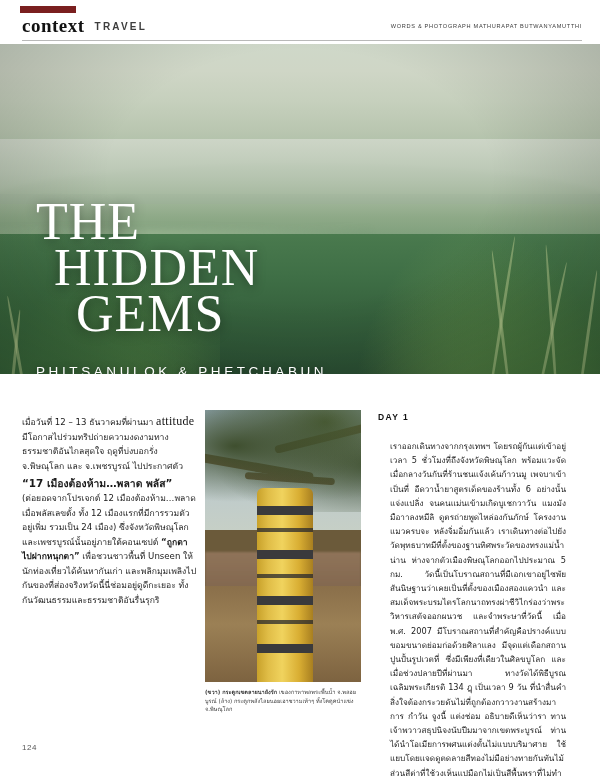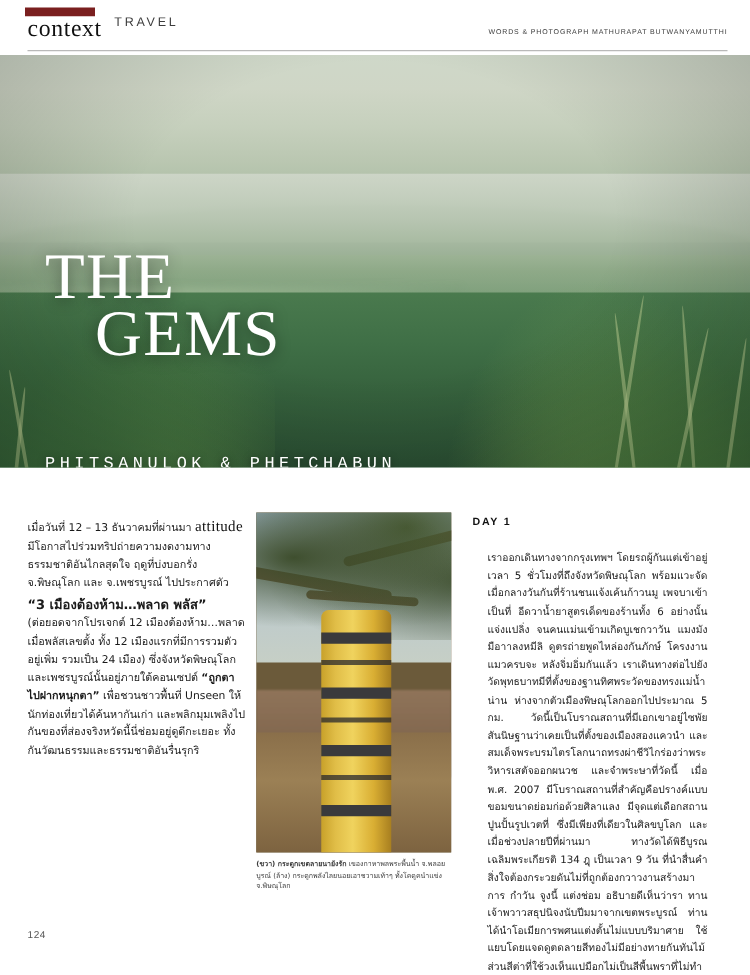--- a/index.html
+++ b/index.html
@@ -38,22 +38,23 @@
     left: 22px;
     right: 18px;
     top: 13px;
     height: 26px;
     display: flex;
     align-items: center;
   }
   .masthead-block {
     position: relative;
     display: flex;
-    align-items: flex-start;
+    align-items: center;
     height: 26px;
+    font-weight: bold;
   }
   .masthead-bar {
     position: absolute;
     left: -2px;
     top: -7px;
     width: 56px;
     height: 7px;
     background: #7a1f1f;
   }
   .masthead-word {
@@ -202,21 +203,21 @@
     display: block;
   }
   .hero-title .line.indent1 { margin-left: 18px; }
   .hero-title .line.indent2 { margin-left: 40px; }
   .hero-sub {
     position: absolute;
     left: 36px;
     top: 320px;
     z-index: 6;
     color: #ffffff;
-    font-family: Liberation Mono, monospace;
+    font-family: Liberation Sans, sans-serif;
     font-size: 13.5px;
     letter-spacing: 3.6px;
     text-shadow: 0 1px 6px rgba(0,0,0,0.5);
     white-space: nowrap;
   }
 
   
   .body-area {
     position: absolute;
     left: 0;
@@ -388,30 +389,31 @@
     <div class="blade" style="left:534px;top:215px;width:3px;height:150px;transform:rotate(12deg);"></div>
     <div class="blade" style="left:556px;top:200px;width:3px;height:165px;transform:rotate(-4deg);"></div>
     <div class="blade" style="left:576px;top:225px;width:3px;height:140px;transform:rotate(8deg);"></div>
     <div class="blade" style="left:26px;top:250px;width:3px;height:115px;transform:rotate(-10deg);"></div>
     <div class="blade" style="left:8px;top:265px;width:3px;height:100px;transform:rotate(6deg);"></div>
 
     <div class="hero-vignette"></div>
 
     <div class="hero-title">
       <span class="line">THE</span>
+      <span class="line indent1">HIDDEN</span>
       <span class="line indent2">GEMS</span>
     </div>
     <div class="hero-sub">PHITSANULOK &amp; PHETCHABUN</div>
   </div>
 
   <div class="body-area">
 
     <div class="col-left">
       <p><span>เมื่อวันที่ 12 – 13 ธันวาคมที่ผ่านมา </span><span class="attitude">attitude</span><span> มีโอกาสไปร่วมทริปถ่ายความงดงามทางธรรมชาติอันไกลสุดใจ ฤดูที่บ่งบอกรั่ง จ.พิษณุโลก และ จ.เพชรบูรณ์ ไปประกาศตัว</span></p>
-      <span class="quote-bold">“3 เมืองต้องห้าม…พลาด พลัส”</span>
+      <span class="quote-bold">“17 เมืองต้องห้าม…พลาด พลัส”</span>
       <p><span>(ต่อยอดจากโปรเจกต์ 12 เมืองต้องห้าม…พลาด เมื่อพลัสเลขตั้ง ทั้ง 12 เมืองแรกที่มีการรวมตัวอยู่เพิ่ม รวมเป็น 24 เมือง) ซึ่งจังหวัดพิษณุโลกและเพชรบูรณ์นั้นอยู่ภายใต้คอนเซปต์ </span><span class="highlight-bold">“ถูกตาไปฝากหนุกตา”</span><span> เพื่อชวนชาวพื้นที่ Unseen ให้นักท่องเที่ยวได้ค้นหากันเก่า และพลิกมุมเพลิงไปกันของที่ส่องจริงหวัดนี้นี่ช่อมอยู่ดูดีกะเยอะ ทั้งกันวัฒนธรรมและธรรมชาติอันรื่นรุกริ</span></p>
     </div>
 
     <div class="photo-frame">
       <div class="ph-sky"></div>
       <div class="ph-ruin"></div>
       <div class="ph-ground"></div>
       <div class="ph-branch" style="left:-10px;top:42px;width:120px;height:9px;transform:rotate(10deg);"></div>
       <div class="ph-branch" style="left:70px;top:36px;width:110px;height:8px;transform:rotate(-14deg);"></div>
       <div class="ph-branch" style="left:40px;top:62px;width:90px;height:7px;transform:rotate(4deg);"></div>

